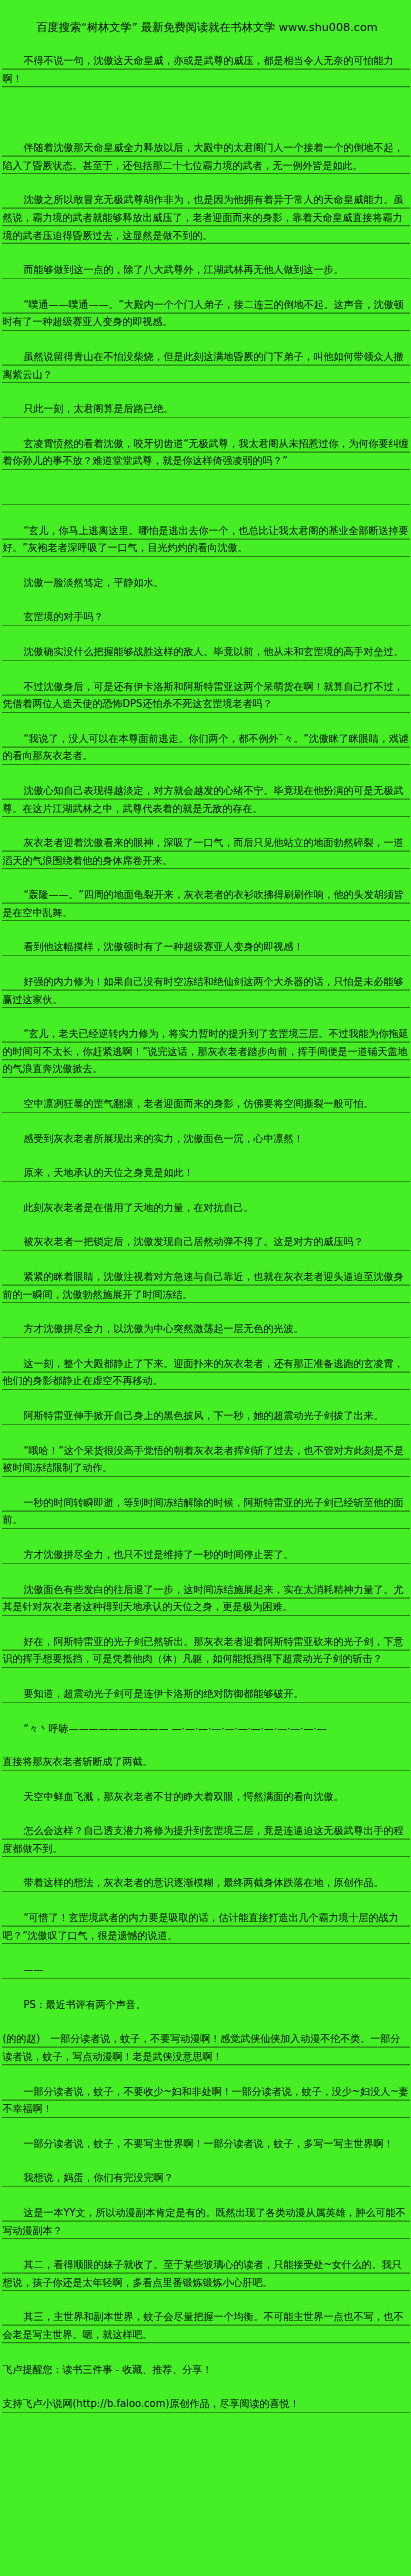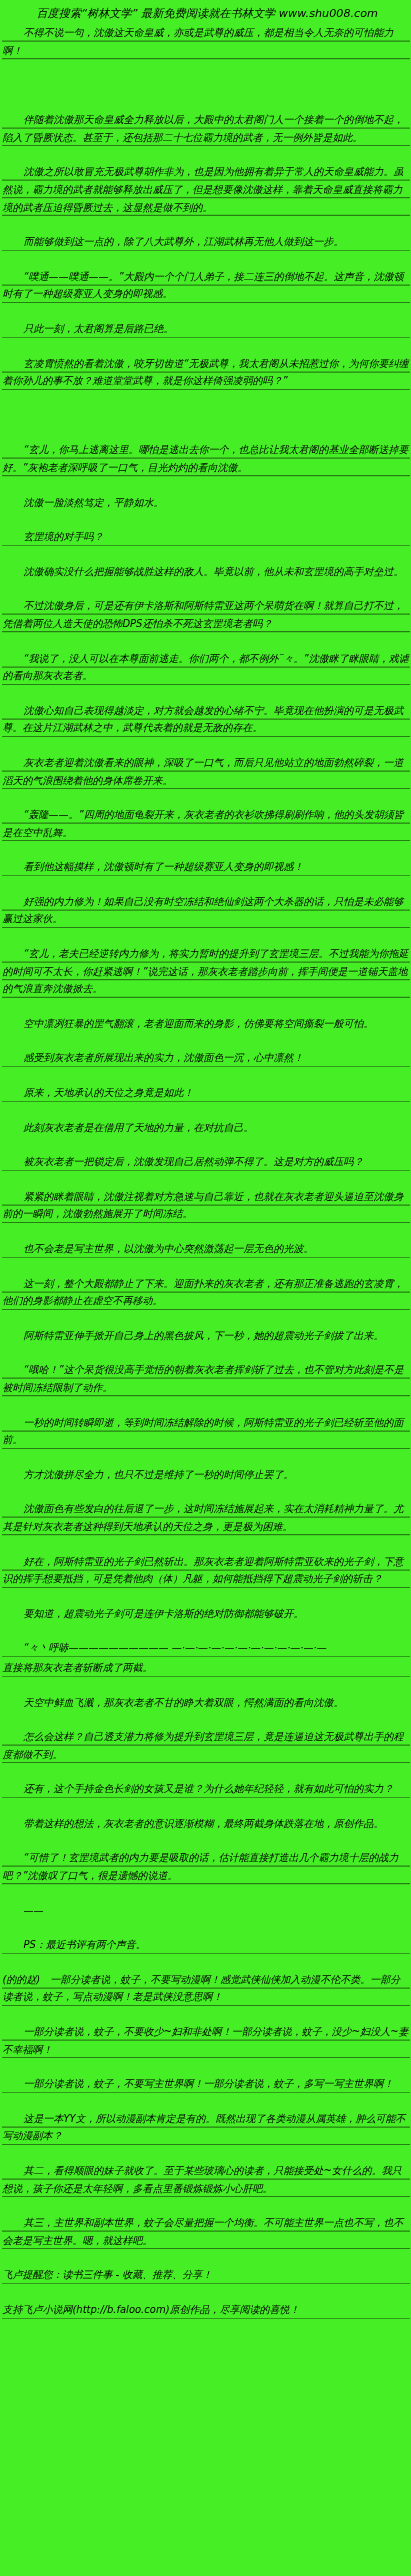--- a/index.html
+++ b/index.html
@@ -12,29 +12,28 @@
     background: #45ee25;
     color: #000;
     font-family: "DejaVu Sans", "Liberation Sans", sans-serif;
     font-size: 10px;
   }
   .page {
     padding: 2.9px 2.4px 5.9px 2.4px;
   }
   
   .line {
-    margin: 2px 0 17px 0;
+    margin: 16px 0 17px 0;
     line-height: 17.6px;
     text-indent: 21px;
     min-height: 17.6px;
     word-break: break-all;
     background-image: linear-gradient(to top, rgba(15,40,8,0.72) 0.6px, rgba(0,0,0,0) 0.6px);
     background-size: 100% 17.6px;
     white-space: normal;
-    font-style: italic;
   }
   .line.blank   { text-indent: 0; }
   .line.cont    { text-indent: 0; }
   .line.note    { text-indent: 0; }
   .line.tight   { margin-bottom: 0; }
   .line.promo   {
     text-indent: 34px;
     background-image: none;
     font-size: 11.2px;
     margin-bottom: 0;
@@ -42,23 +41,24 @@
 </style>
 </head>
 <body>
 
 <div class="page">
   <div>
       <p class="line promo">百度搜索“树林文学” 最新免费阅读就在书林文学 www.shu008.com</p>
       <p class="line">不得不说一句，沈傲这天命皇威，亦或是武尊的威压，都是相当令人无奈的可怕能力啊！</p>
       <p class="line blank"></p>
       <p class="line">伴随着沈傲那天命皇威全力释放以后，大殿中的太君阁门人一个接着一个的倒地不起，陷入了昏厥状态。甚至于，还包括那二十七位霸力境的武者，无一例外皆是如此。</p>
-      <p class="line">沈傲之所以敢冒充无极武尊胡作非为，也是因为他拥有着异于常人的天命皇威能力。虽然说，霸力境的武者就能够释放出威压了，但是想要像沈傲这样，靠着天命皇威直接将霸力境的武者压迫得昏厥过去，这显然是做不到的。</p>
+      <p class="line">沈傲之所以敢冒充无极武尊胡作非为，也是因为他拥有着异于常人的天命皇威能力。虽然说，霸力境的武者就能够释放出威压了，老者迎面而来的身影，靠着天命皇威直接将霸力境的武者压迫得昏厥过去，这显然是做不到的。</p>
       <p class="line">而能够做到这一点的，除了八大武尊外，江湖武林再无他人做到这一步。</p>
       <p class="line">“噗通——噗通——。”大殿内一个个门人弟子，接二连三的倒地不起。这声音，沈傲顿时有了一种超级赛亚人变身的即视感。</p>
+      <p class="line">虽然说留得青山在不怕没柴烧，但是此刻这满地昏厥的门下弟子，叫他如何带领众人撤离紫云山？</p>
       <p class="line">只此一刻，太君阁算是后路已绝。</p>
       <p class="line">玄凌霄愤然的看着沈傲，咬牙切齿道“无极武尊，我太君阁从未招惹过你，为何你要纠缠着你孙儿的事不放？难道堂堂武尊，就是你这样倚强凌弱的吗？”</p>
       <p class="line blank"></p>
       <p class="line">“玄儿，你马上逃离这里。哪怕是逃出去你一个，也总比让我太君阁的基业全部断送掉要好。”灰袍老者深呼吸了一口气，目光灼灼的看向沈傲。</p>
       <p class="line">沈傲一脸淡然笃定，平静如水。</p>
       <p class="line">玄罡境的对手吗？</p>
       <p class="line">沈傲确实没什么把握能够战胜这样的敌人。毕竟以前，他从未和玄罡境的高手对垒过。</p>
       <p class="line">不过沈傲身后，可是还有伊卡洛斯和阿斯特雷亚这两个呆萌货在啊！就算自己打不过，凭借着两位人造天使的恐怖DPS还怕杀不死这玄罡境老者吗？</p>
       <p class="line">“我说了，没人可以在本尊面前逃走。你们两个，都不例外¨々。”沈傲眯了眯眼睛，戏谑的看向那灰衣老者。</p>
       <p class="line">沈傲心知自己表现得越淡定，对方就会越发的心绪不宁。毕竟现在他扮演的可是无极武尊。在这片江湖武林之中，武尊代表着的就是无敌的存在。</p>
@@ -66,41 +66,41 @@
       <p class="line">“轰隆——。”四周的地面龟裂开来，灰衣老者的衣衫吹拂得刷刷作响，他的头发胡须皆是在空中乱舞。</p>
       <p class="line">看到他这幅摸样，沈傲顿时有了一种超级赛亚人变身的即视感！</p>
       <p class="line">好强的内力修为！如果自己没有时空冻结和绝仙剑这两个大杀器的话，只怕是未必能够赢过这家伙。</p>
       <p class="line">“玄儿，老夫已经逆转内力修为，将实力暂时的提升到了玄罡境三层。不过我能为你拖延的时间可不太长，你赶紧逃啊！”说完这话，那灰衣老者踏步向前，挥手间便是一道铺天盖地的气浪直奔沈傲掀去。</p>
       <p class="line">空中凛冽狂暴的罡气翻滚，老者迎面而来的身影，仿佛要将空间撕裂一般可怕。</p>
       <p class="line">感受到灰衣老者所展现出来的实力，沈傲面色一沉，心中凛然！</p>
       <p class="line">原来，天地承认的天位之身竟是如此！</p>
       <p class="line">此刻灰衣老者是在借用了天地的力量，在对抗自己。</p>
       <p class="line">被灰衣老者一把锁定后，沈傲发现自己居然动弹不得了。这是对方的威压吗？</p>
       <p class="line">紧紧的眯着眼睛，沈傲注视着对方急速与自己靠近，也就在灰衣老者迎头逼迫至沈傲身前的一瞬间，沈傲勃然施展开了时间冻结。</p>
-      <p class="line">也不会老是写主世界，以沈傲为中心突然激荡起一层无色的光波。</p>
+      <p class="line">方才沈傲拼尽全力，以沈傲为中心突然激荡起一层无色的光波。</p>
       <p class="line">这一刻，整个大殿都静止了下来。迎面扑来的灰衣老者，还有那正准备逃跑的玄凌霄，他们的身影都静止在虚空不再移动。</p>
       <p class="line">阿斯特雷亚伸手掀开自己身上的黑色披风，下一秒，她的超震动光子剑拔了出来。</p>
       <p class="line">“哦哈！”这个呆货很没高手觉悟的朝着灰衣老者挥剑斩了过去，也不管对方此刻是不是被时间冻结限制了动作。</p>
       <p class="line">一秒的时间转瞬即逝，等到时间冻结解除的时候，阿斯特雷亚的光子剑已经斩至他的面前。</p>
       <p class="line">方才沈傲拼尽全力，也只不过是维持了一秒的时间停止罢了。</p>
       <p class="line">沈傲面色有些发白的往后退了一步，这时间冻结施展起来，实在太消耗精神力量了。尤其是针对灰衣老者这种得到天地承认的天位之身，更是极为困难。</p>
       <p class="line">好在，阿斯特雷亚的光子剑已然斩出。那灰衣老者迎着阿斯特雷亚砍来的光子剑，下意识的挥手想要抵挡，可是凭着他肉（体）凡躯，如何能抵挡得下超震动光子剑的斩击？</p>
       <p class="line">要知道，超震动光子剑可是连伊卡洛斯的绝对防御都能够破开。</p>
       <p class="line tight">“々丶呼哧—————————— —·—·—·—·—·—·—·—·—·—·—·—</p>
       <p class="line cont">直接将那灰衣老者斩断成了两截。</p>
       <p class="line">天空中鲜血飞溅，那灰衣老者不甘的睁大着双眼，愕然满面的看向沈傲。</p>
       <p class="line">怎么会这样？自己透支潜力将修为提升到玄罡境三层，竟是连逼迫这无极武尊出手的程度都做不到。</p>
-      <p class="line">还有，这个手持金色长剑的女孩又是谁？为什么她年纪轻轻，就有如此可怕的实力？</p>
       <p class="line">带着这样的想法，灰衣老者的意识逐渐模糊，最终两截身体跌落在地，原创作品。</p>
       <p class="line">“可惜了！玄罡境武者的内力要是吸取的话，估计能直接打造出几个霸力境十层的战力吧？”沈傲叹了口气，很是遗憾的说道。</p>
       <p class="line">——</p>
       <p class="line">PS：最近书评有两个声音。</p>
       <p class="line note">(的的赵)　一部分读者说，蚊子，不要写动漫啊！感觉武侠仙侠加入动漫不伦不类。一部分读者说，蚊子，写点动漫啊！老是武侠没意思啊！</p>
       <p class="line">一部分读者说，蚊子，不要收少~妇和非处啊！一部分读者说，蚊子，没少~妇没人~妻不幸福啊！</p>
       <p class="line">一部分读者说，蚊子，不要写主世界啊！一部分读者说，蚊子，多写一写主世界啊！</p>
+      <p class="line">我想说，妈蛋，你们有完没完啊？</p>
       <p class="line">这是一本YY文，所以动漫副本肯定是有的。既然出现了各类动漫从属英雄，肿么可能不写动漫副本？</p>
       <p class="line">其二，看得顺眼的妹子就收了。至于某些玻璃心的读者，只能接受处~女什么的。我只想说，孩子你还是太年轻啊，多看点里番锻炼锻炼小心肝吧。</p>
       <p class="line">其三，主世界和副本世界，蚊子会尽量把握一个均衡。不可能主世界一点也不写，也不会老是写主世界。嗯，就这样吧。</p>
       <p class="line note">飞卢提醒您：读书三件事 - 收藏、推荐、分享！</p>
       <p class="line note">支持飞卢小说网(http://b.faloo.com)原创作品，尽享阅读的喜悦！</p>
     </div>
 </div>
 
 
 </body></html>

